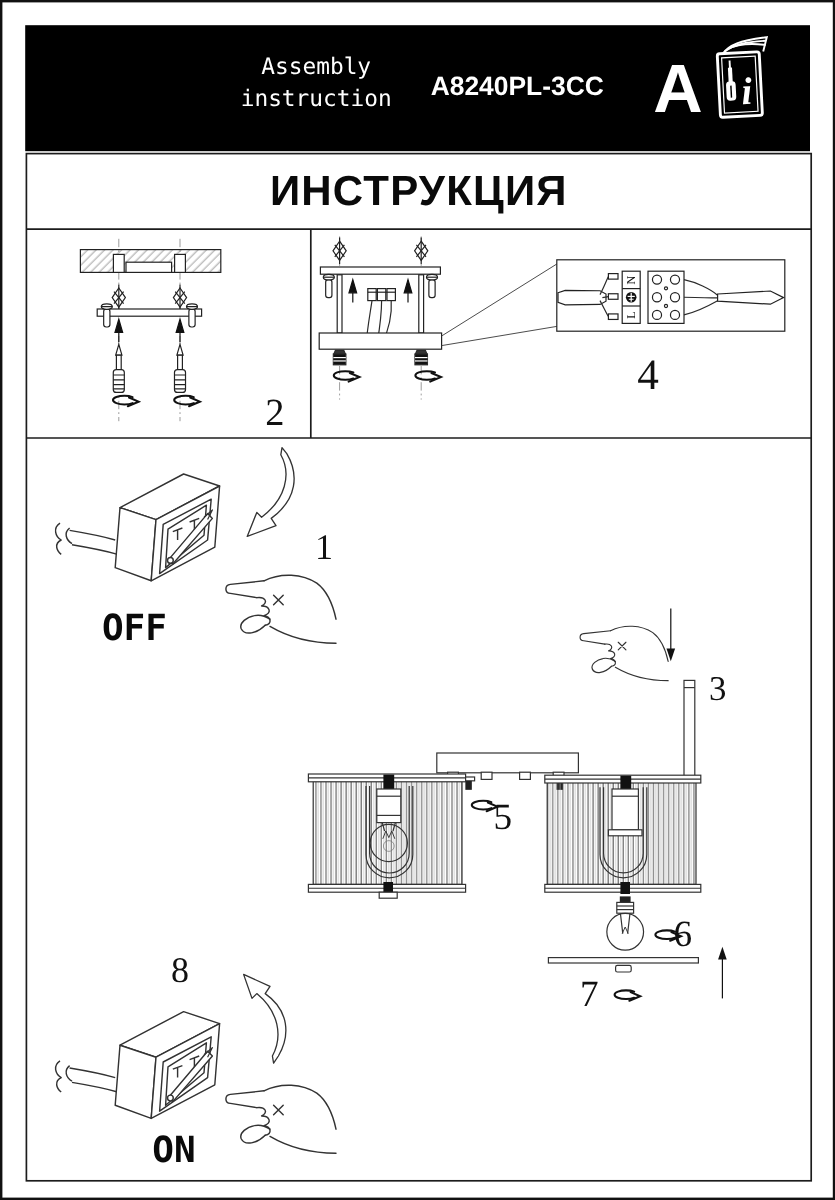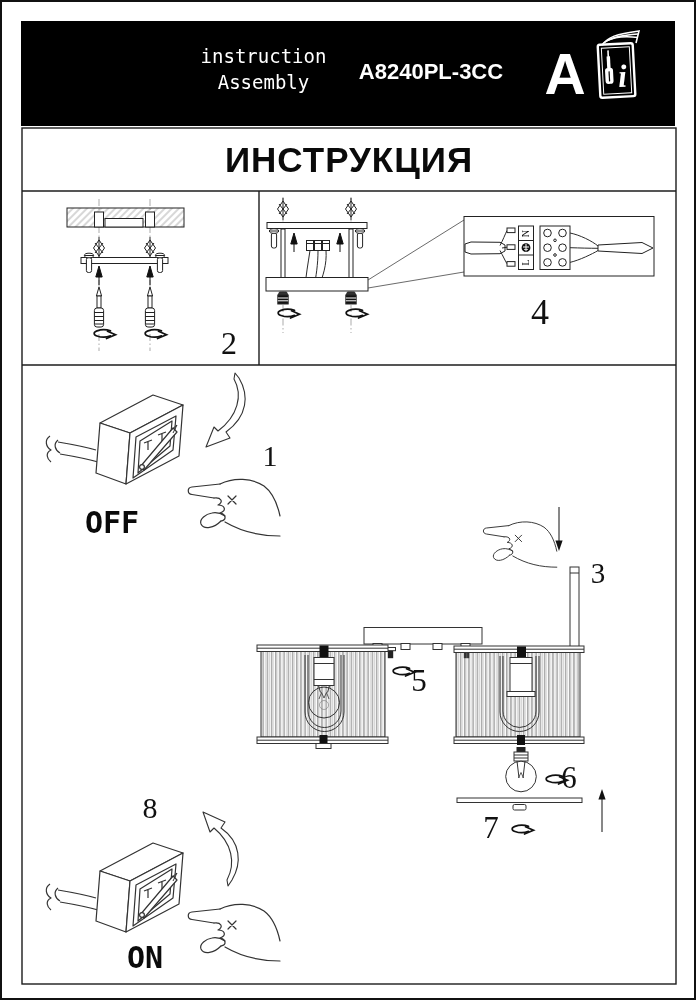--- a/index.html
+++ b/index.html
@@ -39,22 +39,22 @@
   text{user-select:none;}
 </style>
 </head>
 <body>
 
 <div class="page">
 
   <div class="hdr">
 
     <div class="doctype">
+      <div>Assembly</div>
       <div>instruction</div>
-      <div>Assembly</div>
     </div>
 
     <div class="model">A8240PL-3CC</div>
 
     <div class="markA">A</div>
 
     <svg class="bookicon" width="50" height="74" viewBox="0 0 50 74">
       <g stroke="#ffffff" fill="none" stroke-width="1.6">
 
         <path d="M10,15 C16,7 24,4 47,1 L44,13"></path>

